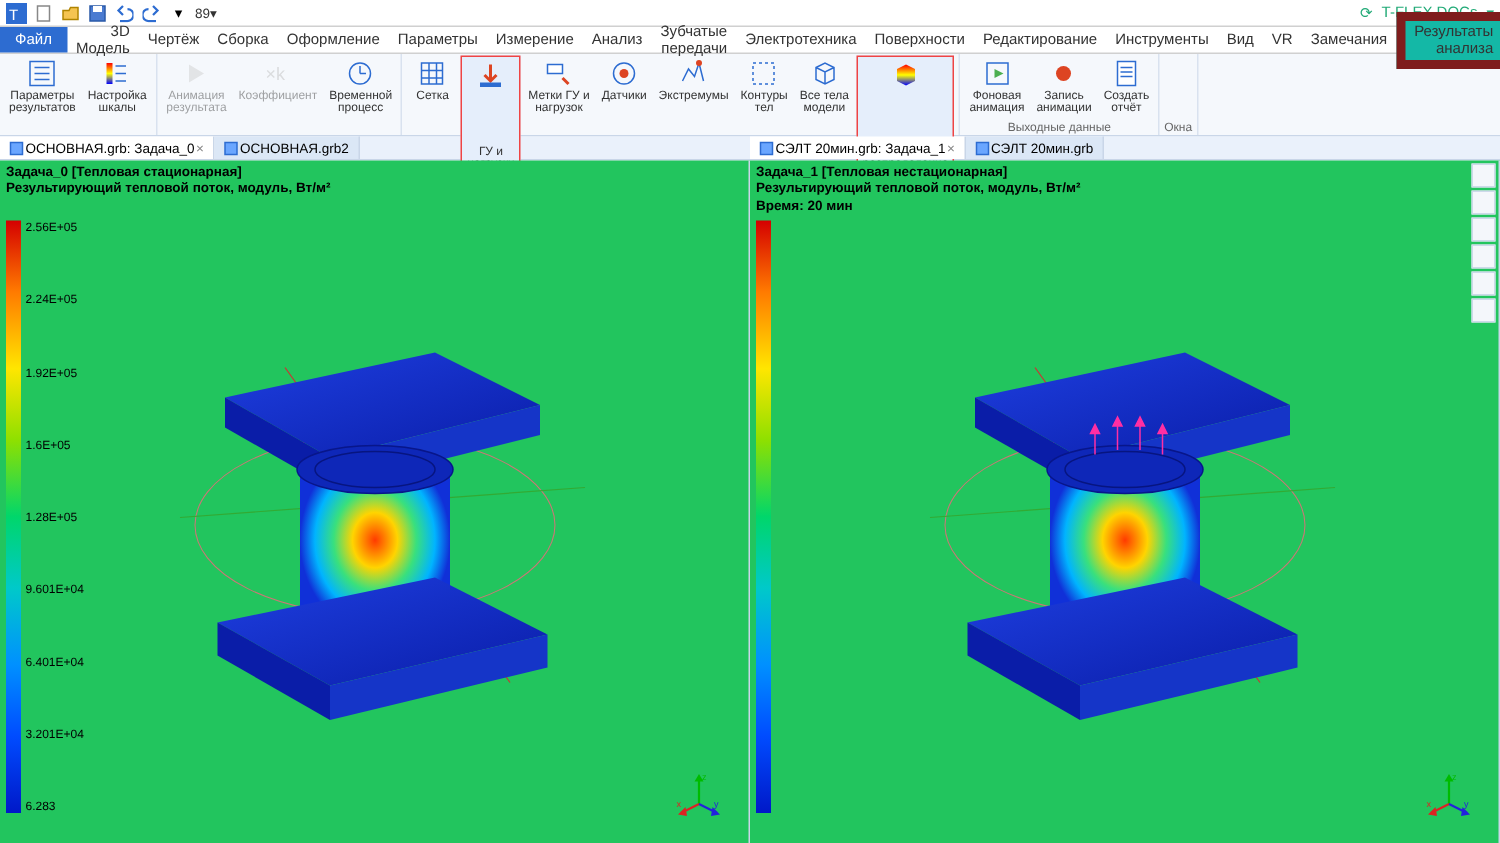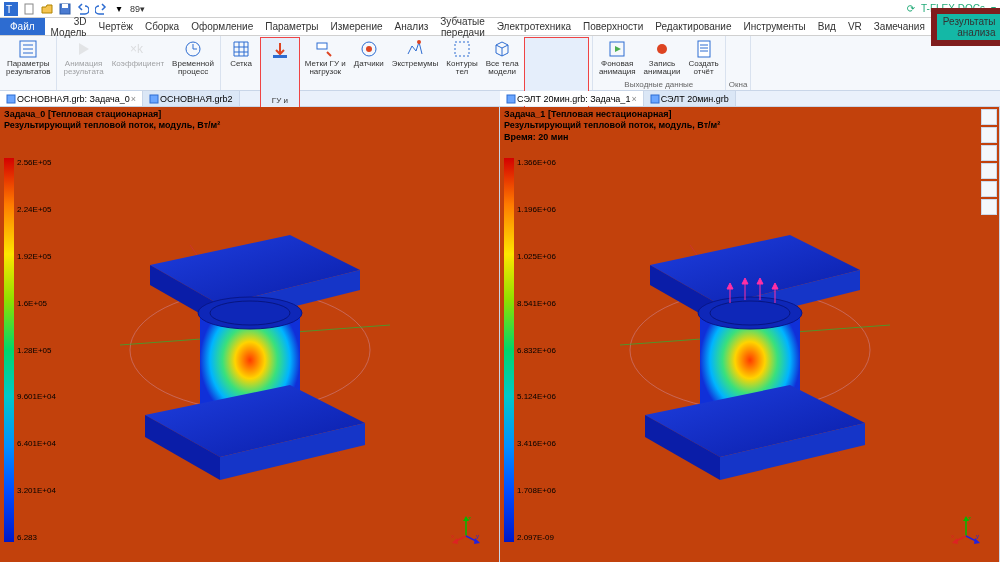--- a/index.html
+++ b/index.html
@@ -17,23 +17,23 @@
   .ribbon-row { display:flex; gap:2px; flex:1; }
   .ribbon-btn { display:flex; flex-direction:column; align-items:center; justify-content:flex-start; padding:2px 3px; font-size:8px; color:#333; text-align:center; cursor:default; min-width:34px; }
   .ribbon-btn.selected { background:#e5eefb; border:1px solid #ef4444;gap:36px; }
   .ribbon-btn .ic { width:20px; height:20px; margin-bottom:1px; display:flex; align-items:center; justify-content:center; }
   .ribbon-group-title { font-size:8px; color:#666; text-align:center; padding-top:1px; }
   .doctabs { height:16px; background:#eaf1fb; border-bottom:1px solid #c9d6e8; display:flex; align-items:stretch; }
   .doctab { display:flex; align-items:center; gap:1px; padding:0 6px; font-size:9px; border-right:1px solid #c9d6e8; background:#dbe7f6; }
   .doctab.active { background:#fff; }
   .doctab .close { color:#888; }
   .workspace { display:flex; height: calc(562px - 18px - 18px - 55px - 16px); }
-  .pane { flex:1; position:relative; background:#c2410c; border-right:1px solid #c9d6e8; overflow:hidden; }
+  .pane { flex:1; position:relative; background:#22c55e; border-right:1px solid #c9d6e8; overflow:hidden; }
   .pane-header { position:absolute; top:2px; left:4px; font-size:9px; font-weight:bold; color:#000; z-index:5; line-height:1.25; }
-  .legend { position:absolute; left:4px; top:51px; bottom:20px; width:62px; display:flex; z-index:4; }
+  .legend { position:absolute; left:4px; top:40px; bottom:20px; width:62px; display:flex; z-index:4; }
   .legend-bar { width:10px; height:100%; background:linear-gradient(to bottom,#d40000 0%,#ff7a00 12%,#ffe600 25%,#8fe000 37%,#00d66b 50%,#00c9c9 62%,#0090ff 75%,#004cff 87%,#0018c8 100%); }
   .legend-ticks { flex:1; display:flex; flex-direction:column; justify-content:space-between; padding-left:3px; font-size:8px; color:#000; }
   .model-area { position:absolute; inset:0; display:flex; align-items:center; justify-content:center; }
   .axis-gizmo { position:absolute; right:18px; bottom:18px; width:30px; height:30px; }
   .side-toolbar { position:absolute; right:2px; top:2px; display:flex; flex-direction:column; gap:2px; z-index:6; }
   .side-toolbar .tb { width:16px; height:16px; background:#f4f7fb; border:1px solid #cdd9ea; }
   svg { display:block; }
 </style>
 </head>
 <body>
@@ -115,20 +115,39 @@
             <svg width="20" height="20">
               <rect x="2" y="2" width="16" height="16" fill="none" stroke="#2d6cd1"></rect>
               <line x1="5" y1="6" x2="15" y2="6" stroke="#2d6cd1"></line>
               <line x1="5" y1="10" x2="15" y2="10" stroke="#2d6cd1"></line>
               <line x1="5" y1="14" x2="15" y2="14" stroke="#2d6cd1"></line>
             </svg>
           </span>
           <span style="white-space:pre-line;line-height:1">Параметры
 результатов</span>
         </div>
+        <div class="ribbon-btn">
+          <span class="ic">
+            <svg width="20" height="20">
+              <rect x="3" y="3" width="4" height="14" fill="url(#grad1)"></rect>
+              <defs>
+                <linearGradient id="grad1" x1="0" y1="0" x2="0" y2="1">
+                  <stop offset="0" stop-color="red"></stop>
+                  <stop offset="0.5" stop-color="yellow"></stop>
+                  <stop offset="1" stop-color="blue"></stop>
+                </linearGradient>
+              </defs>
+              <line x1="9" y1="5" x2="16" y2="5" stroke="#2d6cd1"></line>
+              <line x1="9" y1="10" x2="16" y2="10" stroke="#2d6cd1"></line>
+              <line x1="9" y1="15" x2="16" y2="15" stroke="#2d6cd1"></line>
+            </svg>
+          </span>
+          <span style="white-space:pre-line;line-height:1">Настройка
+шкалы</span>
+        </div>
       </div>
     </div>
     <div class="ribbon-group">
       <div class="ribbon-row">
         <div class="ribbon-btn" style="opacity: 0.45;">
           <span class="ic">
             <svg width="20" height="20">
               <polygon points="5,4 15,10 5,16" fill="#ccc"></polygon>
             </svg>
           </span>
@@ -385,31 +404,20 @@
       </div>
     </div>
     <div class="pane">
       <div class="pane-header">
         <div>Задача_1 [Тепловая нестационарная]</div>
         <div>Результирующий тепловой поток, модуль, Вт/м²</div>
         <div>Время: 20 мин</div>
       </div>
       <div class="legend">
         <div class="legend-bar"></div>
-        <div class="legend-ticks">
-          <div>1.366E+06</div>
-          <div>1.196E+06</div>
-          <div>1.025E+06</div>
-          <div>8.541E+06</div>
-          <div>6.832E+06</div>
-          <div>5.124E+06</div>
-          <div>3.416E+06</div>
-          <div>1.708E+06</div>
-          <div>2.097E-09</div>
-        </div>
       </div>
       <div class="model-area">
         <svg width="320" height="320" viewBox="0 0 320 320">
     <defs>
             <radialGradient id="hot2" cx="50%" cy="45%">
               <stop offset="0" stop-color="#ff3b00"></stop>
               <stop offset="0.3" stop-color="#ffd400"></stop>
               <stop offset="0.55" stop-color="#39e07d"></stop>
               <stop offset="0.8" stop-color="#00b4ff"></stop>
               <stop offset="1" stop-color="#1030d8"></stop>

